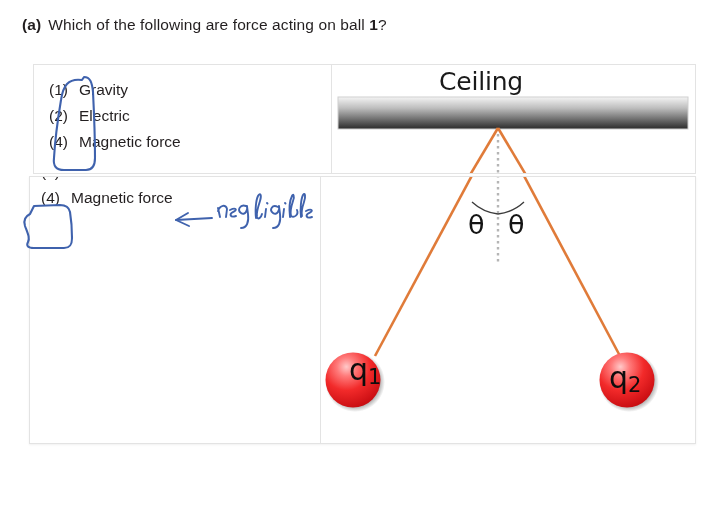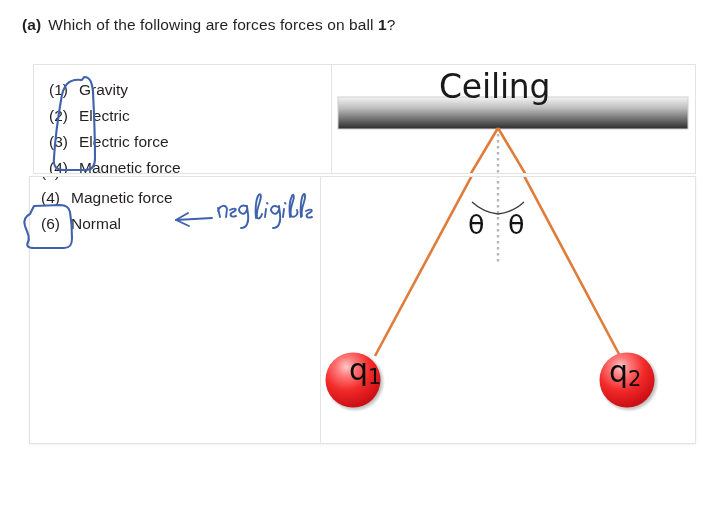--- a/index.html
+++ b/index.html
@@ -96,21 +96,21 @@
   
   #diagram-svg, #diagram-svg-upper {
     position: absolute;
     left: 0;
     top: 0;
     overflow: visible;
   }
 
   .ceiling-label {
     position: absolute;
-    font-size: 33px;
+    font-size: 25px;
     font-family: "DejaVu Sans", sans-serif;
     color: #1a1a1a;
     letter-spacing: -0.2px;
     white-space: nowrap;
   }
 
   .theta-label {
     position: absolute;
     font-size: 27px;
     font-family: "DejaVu Sans", sans-serif;
@@ -152,35 +152,32 @@
     stroke: #3f62ad;
     stroke-width: 1.9;
     stroke-linecap: round;
     stroke-linejoin: round;
   }
 </style>
 </head>
 <body>
 
 <div id="question-line">
-  <span class="qlabel">(a)</span><span>Which of the following are forces forces on ball </span><span class="qbold">1</span><span>?</span>
+  <span class="qlabel">(a)</span><span>Which of the following are force acting on ball </span><span class="qbold">1</span><span>?</span>
 </div>
 
 <div class="slide-layer" id="layer-upper">
   <div class="layer-divider"></div>
 
   <div class="opt-list" id="opt-list-upper">
     <span class="opt-row">
       <span class="opt-num">(1)</span><span class="opt-text">Gravity</span>
     </span>
     <span class="opt-row">
       <span class="opt-num">(2)</span><span class="opt-text">Electric</span>
-    </span>
-    <span class="opt-row">
-      <span class="opt-num">(3)</span><span class="opt-text">Electric force</span>
     </span>
     <span class="opt-row">
       <span class="opt-num">(4)</span><span class="opt-text">Magnetic force</span>
     </span>
   </div>
 
   <svg id="diagram-svg-upper" width="663" height="110" viewBox="0 0 663 110">
     <defs>
       <linearGradient id="ceilGradA" x1="0" y1="0" x2="0" y2="1">
         <stop offset="0%" stop-color="#f4f4f4"></stop>
@@ -203,23 +200,20 @@
 
 <div class="slide-layer" id="layer-lower">
   <div class="layer-divider"></div>
 
   <div class="opt-list" id="opt-list-lower">
     <span class="opt-row">
       <span class="opt-num">(3)</span><span class="opt-text">Electric force</span>
     </span>
     <span class="opt-row">
       <span class="opt-num">(4)</span><span class="opt-text">Magnetic force</span>
-    </span>
-    <span class="opt-row">
-      <span class="opt-num">(6)</span><span class="opt-text">Normal</span>
     </span>
   </div>
 
   <svg id="diagram-svg" width="667" height="268" viewBox="0 0 667 268">
     <defs>
       <radialGradient id="ballGrad" cx="38%" cy="26%" r="78%">
         <stop offset="0%" stop-color="#ffc9c9"></stop>
         <stop offset="22%" stop-color="#ff7a7a"></stop>
         <stop offset="55%" stop-color="#f22a2a"></stop>
         <stop offset="100%" stop-color="#c60b10"></stop>
@@ -242,21 +236,21 @@
     <circle cx="323" cy="203" r="27.5" fill="url(#ballGrad)"></circle>
 
     <ellipse cx="599" cy="205" rx="30" ry="30" fill="url(#ballShadow)"></ellipse>
     <circle cx="597" cy="203" r="27.5" fill="url(#ballGrad)"></circle>
   </svg>
 
   <div class="theta-label" style="left:438px; top:32px;">θ</div>
   <div class="theta-label" style="left:478px; top:32px;">θ</div>
 
   <div class="ball-label" style="left:305px; top:175px;margin-left:14px;"><span>q</span><span class="sub">1</span></div>
-  <div class="ball-label" style="left:579px; top:177px;text-align:right;"><span>q</span><span class="sub">2</span></div>
+  <div class="ball-label" style="left:579px; top:183px;text-align:right;"><span>q</span><span class="sub">2</span></div>
 </div>
 
 <svg id="ink-svg">
 
   <path class="ink" d="M 82 80 C 68 78 63 86 61 100 C 58 118 55 140 54 158
            C 53 166 56 170 64 170 L 86 170
            C 92 170 95 166 95 158
            C 95 138 94 112 93 92
            C 92 82 90 77 84 77 Z"></path>
 

